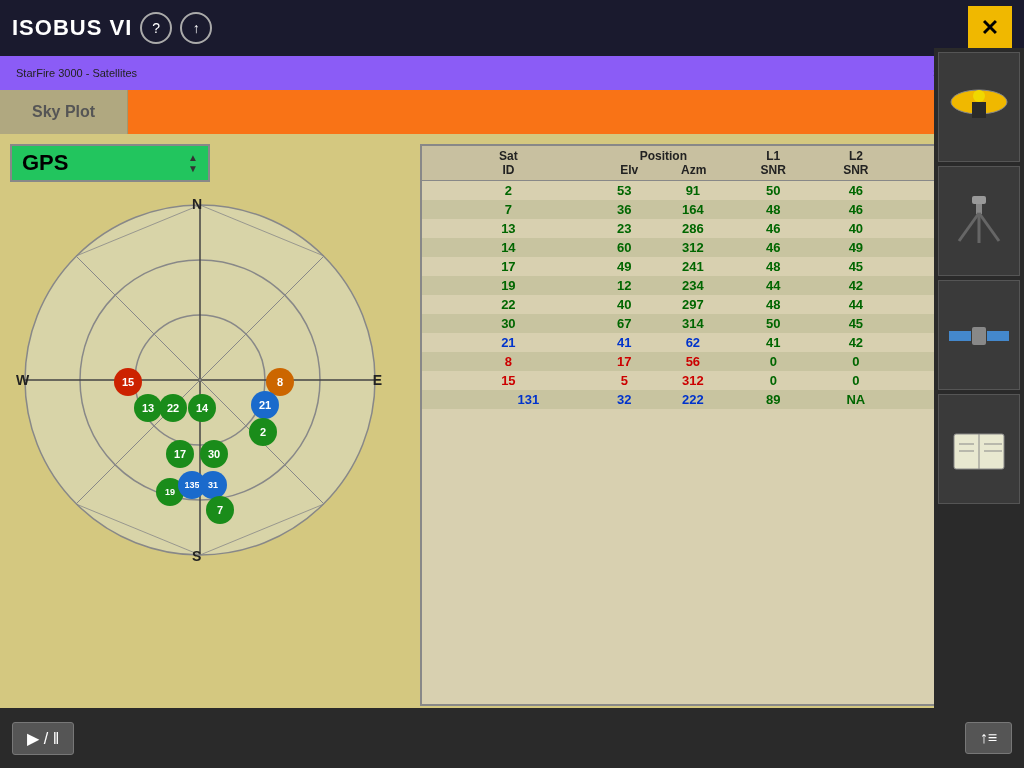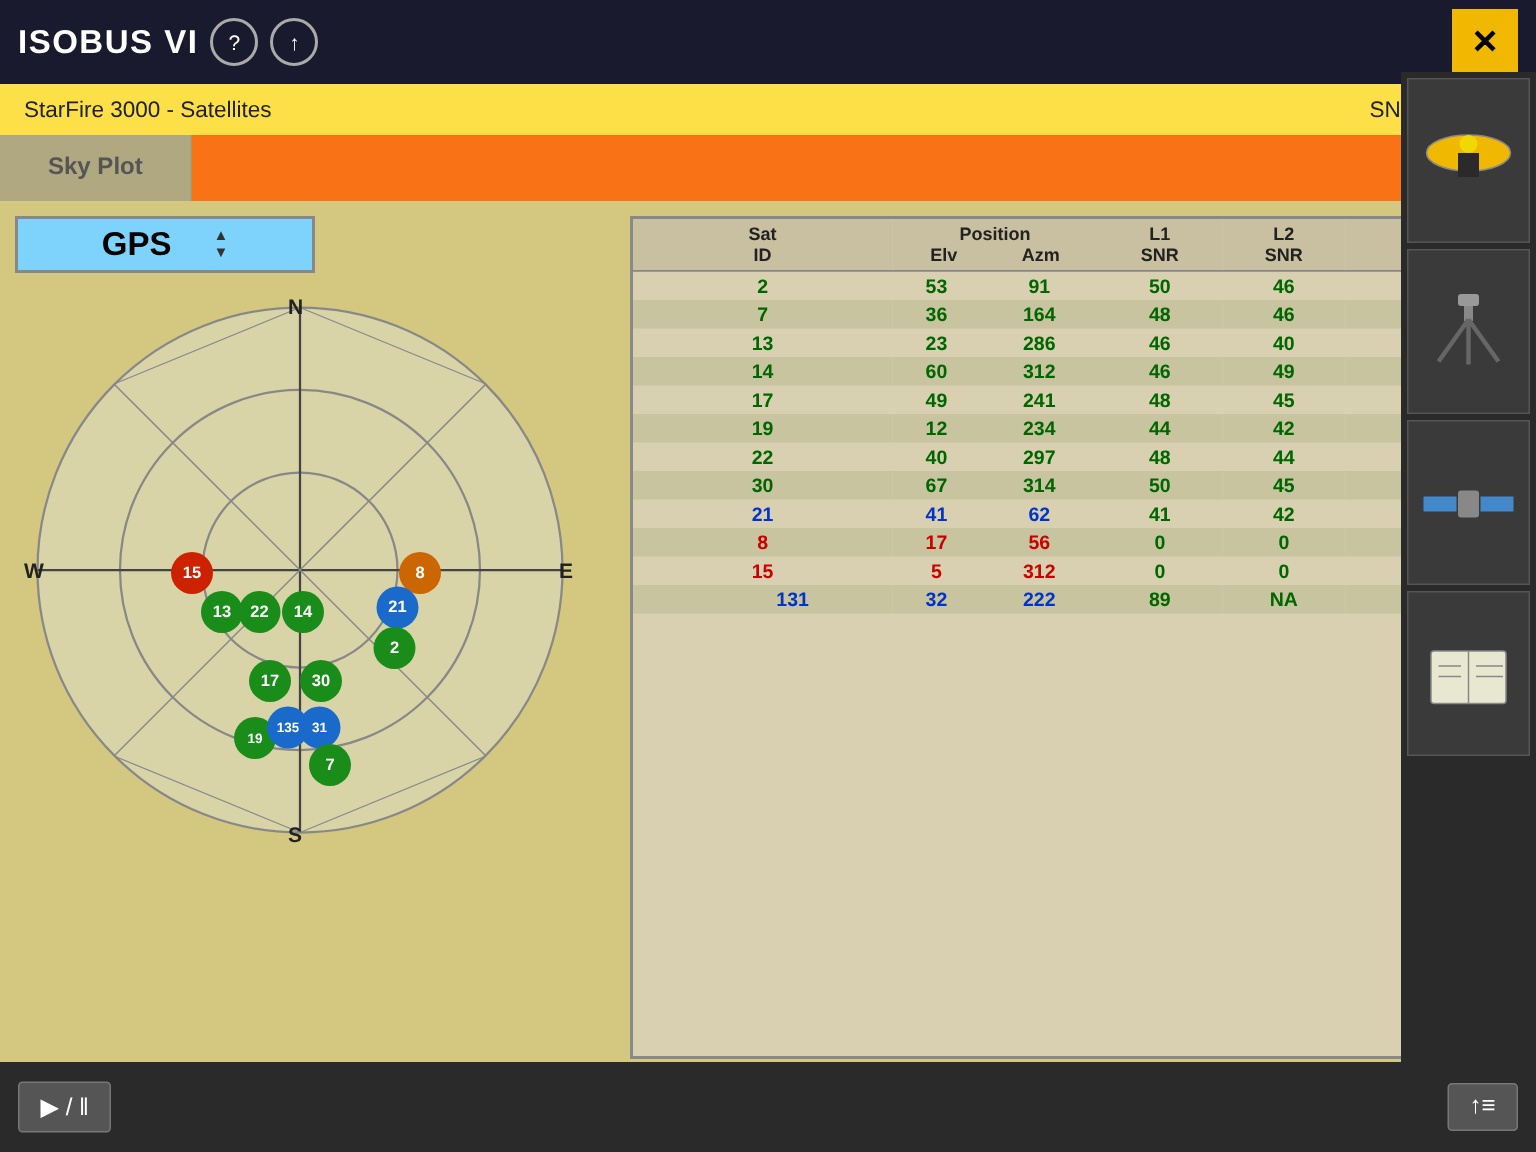--- a/index.html
+++ b/index.html
@@ -45,26 +45,26 @@
       border: none;
       font-size: 22px;
       font-weight: bold;
       cursor: pointer;
       display: flex; align-items: center; justify-content: center;
       color: #000;
     }
 
     
     .subtitle-bar {
-      background: #fde047;
+      background: #8b5cf6;
       height: 34px;
       display: flex;
       align-items: center;
       padding: 0 16px;
-      font-size: 15px;
+      font-size: 11px;
       color: #222;
     }
     .subtitle-sn {
       margin-left: auto;
       display: flex;
       gap: 20px;
     }
 
     
     .tabs {
@@ -105,26 +105,26 @@
       width: 400px;
       flex-shrink: 0;
       display: flex;
       flex-direction: column;
       gap: 8px;
     }
 
     .gps-selector {
       display: flex;
       align-items: center;
-      background: #7dd3fc;
+      background: #22c55e;
       border: 2px solid #888;
       padding: 4px 10px;
       font-size: 22px;
       font-weight: bold;
-      justify-content: center;
+      justify-content: space-between;
       width: 200px;
       gap: 28px;
     }
     .gps-arrows {
       display: flex;
       flex-direction: column;
       font-size: 10px;
       color: #333;
     }
 

